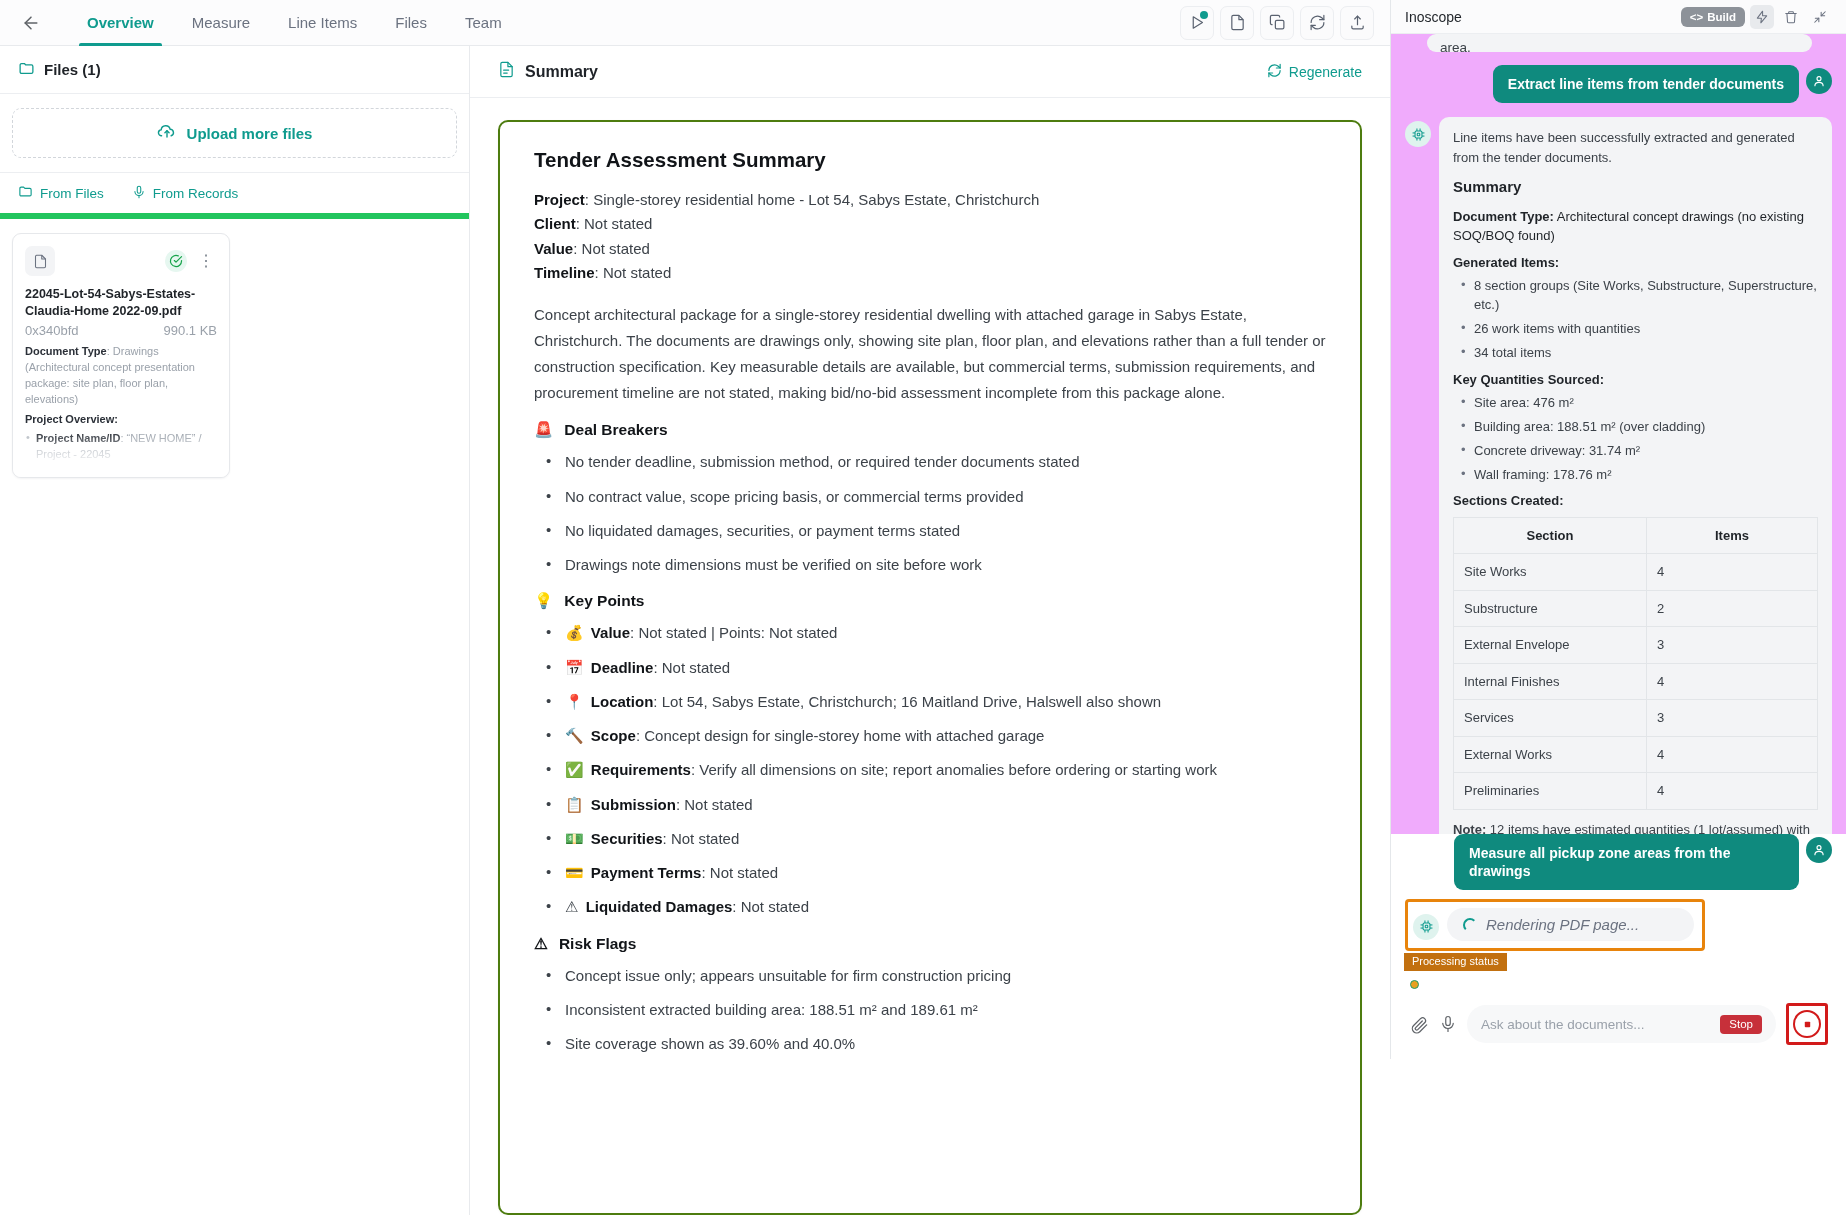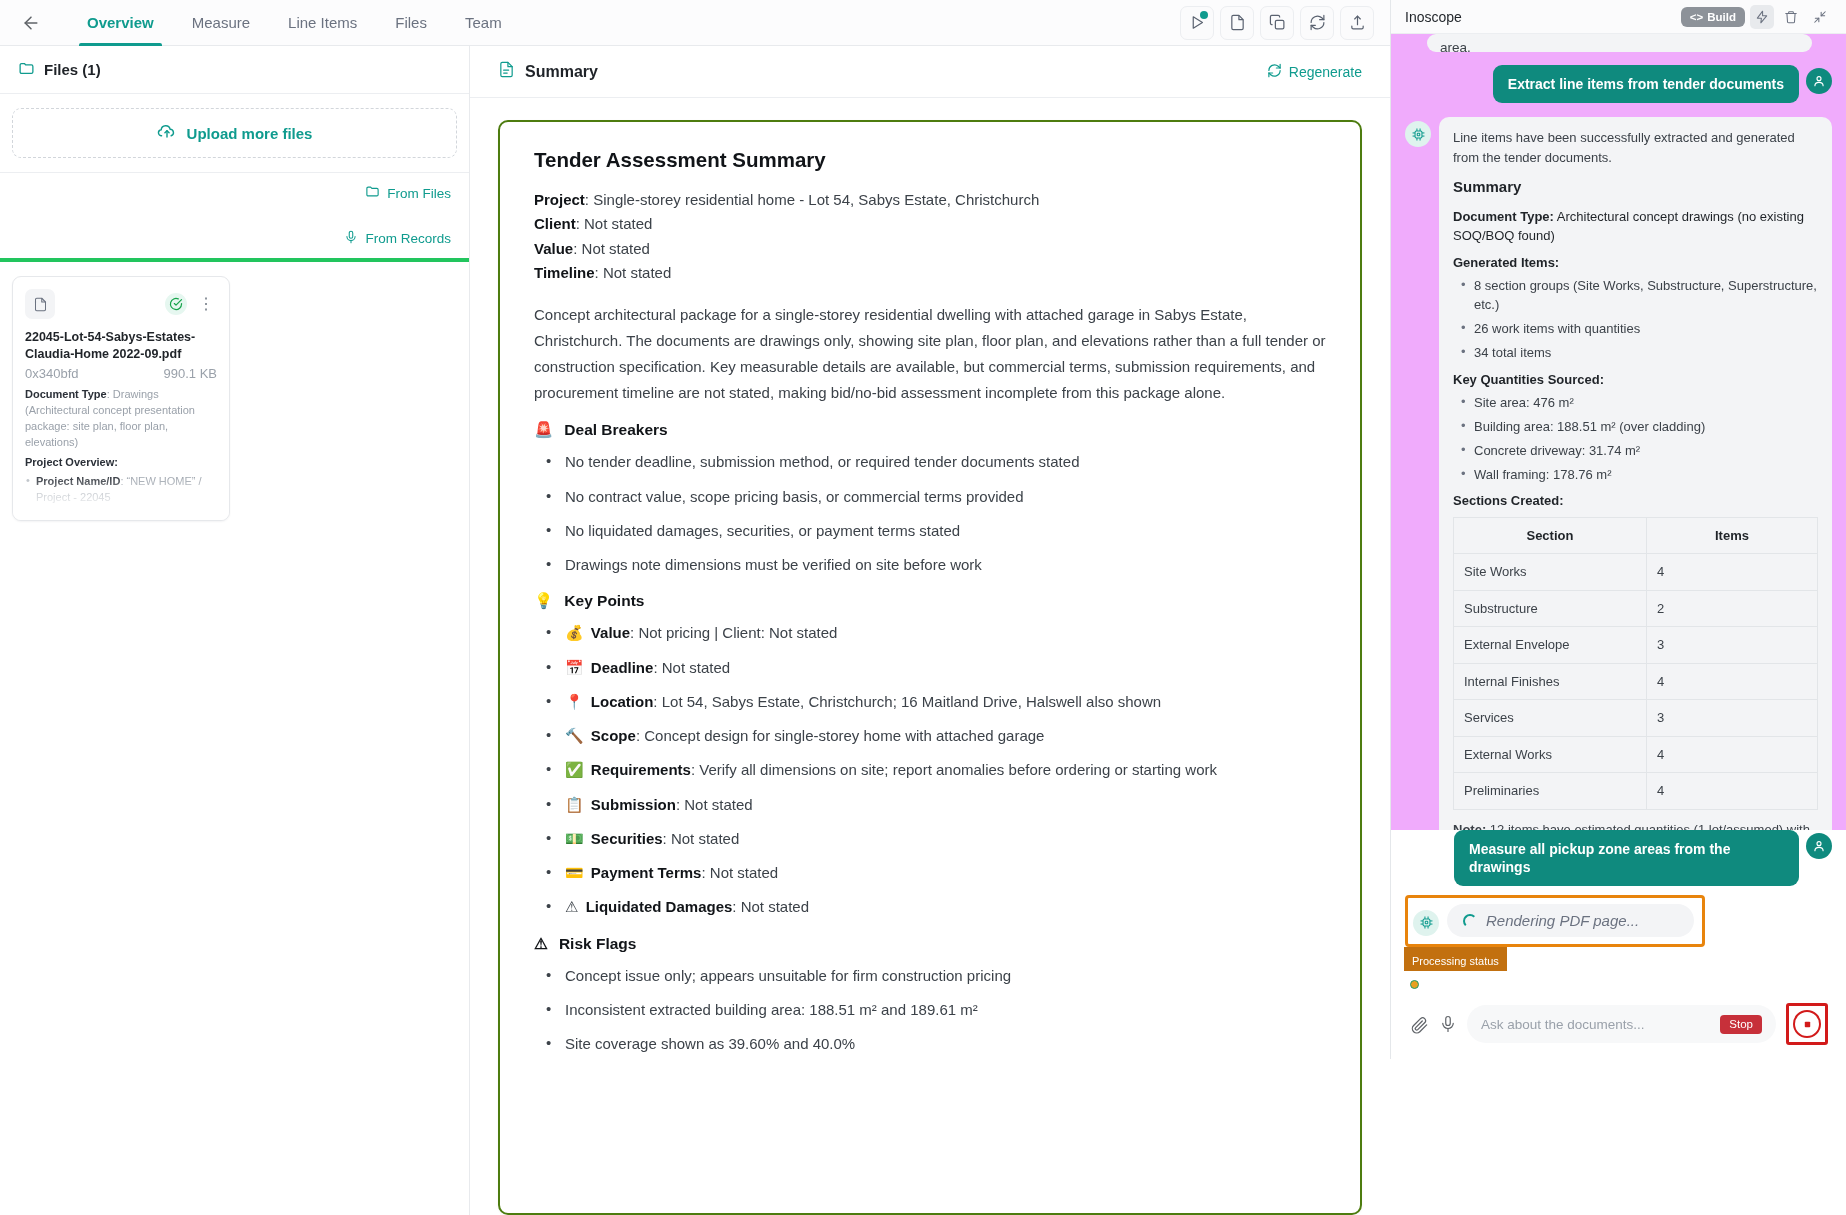--- a/index.html
+++ b/index.html
@@ -56,23 +56,22 @@
     padding: 0 18px; border-bottom: 1px solid #eceef1;
     font-size: 15px; font-weight: bold; color:#1f2328;
   }
   .upload-zone-wrap { padding: 14px 12px; border-bottom: 1px solid #eceef1; }
   .upload-zone {
     border: 1.5px dashed #d2d6db; border-radius: 9px; height: 50px;
     display:flex; align-items:center; justify-content:center; gap: 10px;
     color: #0f9b8e; font-size: 15px; font-weight: bold; cursor:pointer;
   }
   .source-row {
-    display:flex; align-items:flex-end; gap: 28px; padding: 11px 18px;
-    border-bottom: 4px solid #22c55e;
-    flex-direction: column;
+    display:flex; align-items:center; gap: 28px; padding: 11px 18px;
+    border-bottom: 6px solid #22c55e;
   }
   .source-item { display:flex; align-items:center; gap:7px; color:#0f9b8e; font-size:13.5px; cursor:pointer; }
 
   .file-card-wrap { padding: 14px 12px; }
   .file-card {
     width: 218px; border:1px solid #e6e8eb; border-radius: 9px; background:#fff;
     padding: 12px; box-shadow: 0 1px 2px rgba(16,24,40,.05);
     position: relative; height: 245px; overflow: hidden;
   }
   .file-card::after {
@@ -216,21 +215,21 @@
   }
   .pending-bubble {
     background:#f3f4f6; border-radius: 18px; padding: 8px 16px; display:flex; align-items:center; gap:9px;
     font-size:15px; color:#6b7280; font-style: italic; flex:1;
   }
   .spinner {
     width:14px; height:14px; border-radius:50%; border: 2.2px solid #0f9b8e;
     border-right-color: transparent; border-bottom-color: transparent; flex:0 0 14px;
   }
   .proc-tag {
-    background:#c2700f; color:#fff; font-size:11px; padding: 8px 8px 4px;
+    background:#c2700f; color:#fff; font-size:11px; padding: 2px 8px 4px;
     display:inline-block; margin-left: -1px;
   }
   .status-dot-row { padding: 4px 0 2px 5px; }
   .status-dot { width:9px; height:9px; border-radius:50%; background:#e8a020; display:inline-block;
     border: 1.5px solid #1c9e6a; }
 
   .composer {
     display:flex; align-items:center; gap: 10px; padding: 8px 4px 14px 5px;
   }
   .comp-icn { color:#5f6368; cursor:pointer; display:flex; align-items:center; }
@@ -459,21 +458,21 @@
               <li>No contract value, scope pricing basis, or commercial terms provided</li>
               <li>No liquidated damages, securities, or payment terms stated</li>
               <li>Drawings note dimensions must be verified on site before work</li>
             </ul>
 
             <div class="sec-h">
               <span class="emo">💡</span>
               <span>Key Points</span>
             </div>
             <ul class="doc-list">
-              <li><span class="emo">💰</span> <b>Value</b><span>: Not pricing | Client: Not stated</span></li>
+              <li><span class="emo">💰</span> <b>Value</b><span>: Not stated | Points: Not stated</span></li>
               <li><span class="emo">📅</span> <b>Deadline</b><span>: Not stated</span></li>
               <li><span class="emo">📍</span> <b>Location</b><span>: Lot 54, Sabys Estate, Christchurch; 16 Maitland Drive, Halswell also shown</span></li>
               <li><span class="emo">🔨</span> <b>Scope</b><span>: Concept design for single-storey home with attached garage</span></li>
               <li><span class="emo">✅</span> <b>Requirements</b><span>: Verify all dimensions on site; report anomalies before ordering or starting work</span></li>
               <li><span class="emo">📋</span> <b>Submission</b><span>: Not stated</span></li>
               <li><span class="emo">💵</span> <b>Securities</b><span>: Not stated</span></li>
               <li><span class="emo">💳</span> <b>Payment Terms</b><span>: Not stated</span></li>
               <li><span class="emo">⚠</span> <b>Liquidated Damages</b><span>: Not stated</span></li>
             </ul>
 

